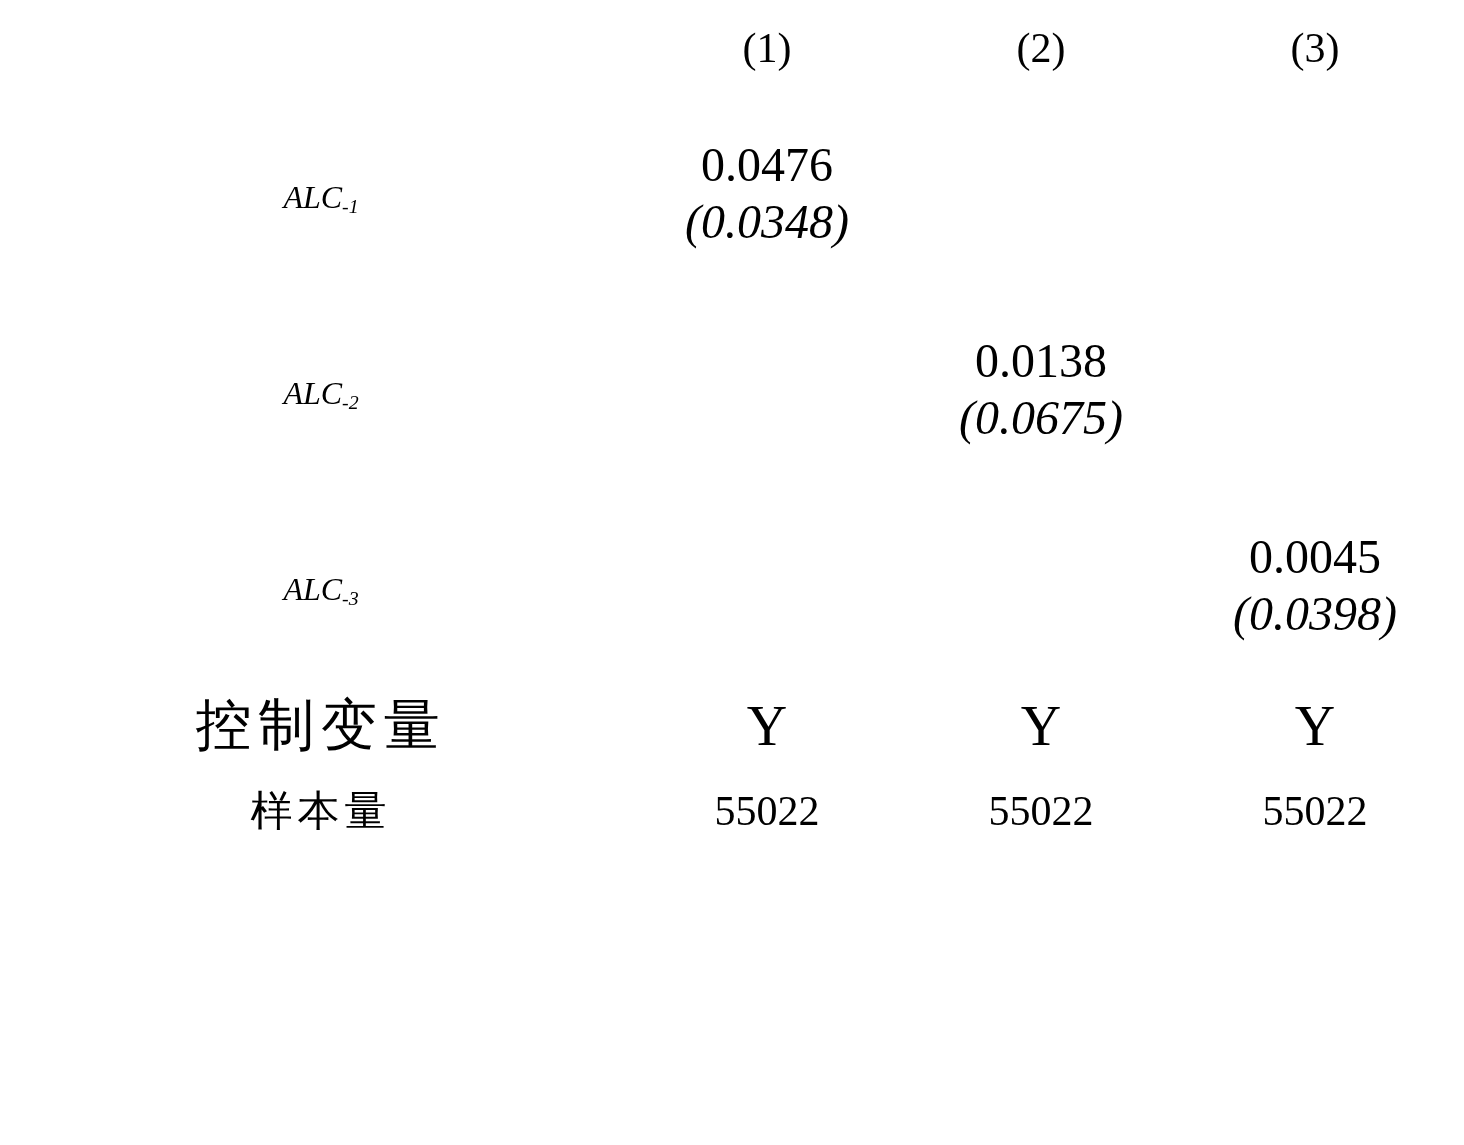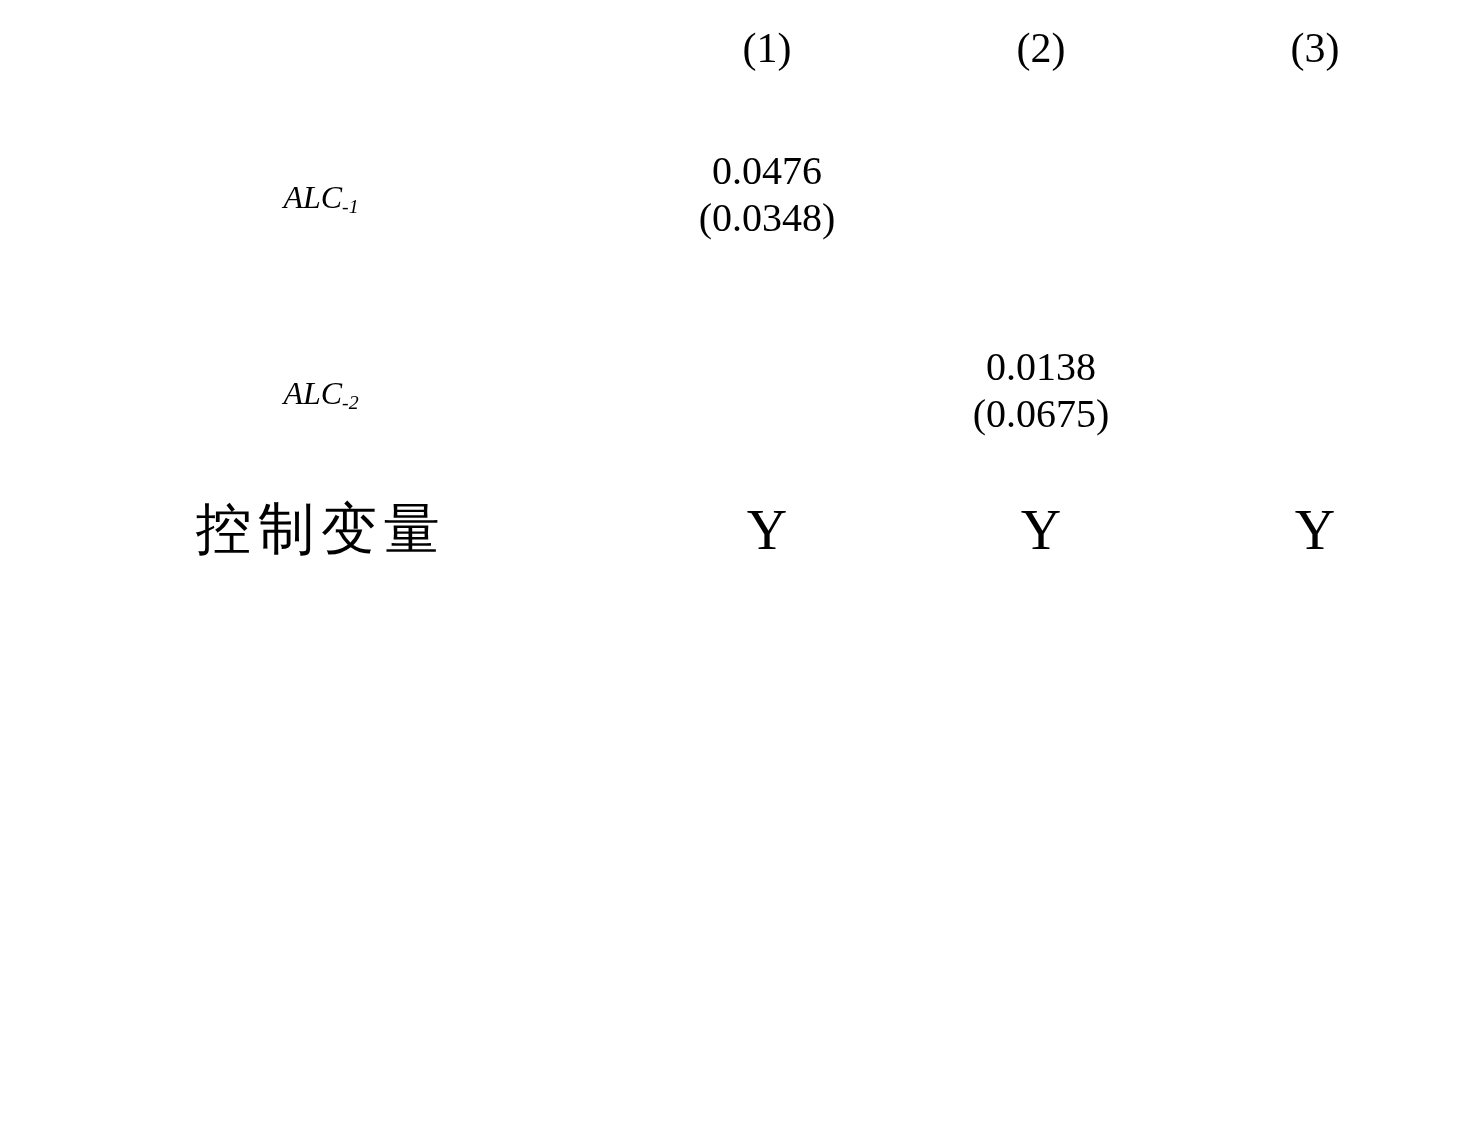--- a/index.html
+++ b/index.html
@@ -53,25 +53,25 @@
     font-size: 32px;
     white-space: nowrap;
   }
   .coef-label sub {
     font-style: italic;
     font-size: 0.62em;
     vertical-align: -0.25em;
   }
   .coef-cell {
     line-height: 1.18;
-    font-size: 40px;
+    font-size: 48px;
     padding: 10px 0 14px 0;
   }
   .coef-cell .est { display: block; }
-  .coef-cell .se  { display: block; }
+  .coef-cell .se  { display: block; font-style: italic; }
   .coef-block { height: 196px; }
 
   .yn-row td {
     height: 84px;
     font-size: 56px;
   }
   .cn-label {
     letter-spacing: 0.12em;
     font-size: 42px;
   }
@@ -133,26 +133,51 @@
         <td class="coef-cell vline-l">
           <span class="est">0.0138</span>
           <span class="se">(0.0675)</span>
         </td>
         <td class="coef-cell vline-l">
           <span class="est"></span>
           <span class="se"></span>
         </td>
       </tr>
 
+      <tr class="row-rule coef-block">
+        <td>
+          <span class="coef-label">
+            <span>ALC</span><sub>-3</sub>
+          </span>
+        </td>
+        <td class="coef-cell vline-l">
+          <span class="est"></span>
+          <span class="se"></span>
+        </td>
+        <td class="coef-cell vline-l">
+          <span class="est"></span>
+          <span class="se"></span>
+        </td>
+        <td class="coef-cell vline-l">
+          <span class="est">0.0045</span>
+          <span class="se">(0.0398)</span>
+        </td>
+      </tr>
 
       <tr class="row-rule yn-row">
         <td class="cn-label">控制变量</td>
         <td class="vline-l">Y</td>
         <td class="vline-l">Y</td>
         <td class="vline-l">Y</td>
       </tr>
 
 
 
+      <tr class="row-rule stat-row">
+        <td class="cn-label">样本量</td>
+        <td class="vline-l">55022</td>
+        <td class="vline-l">55022</td>
+        <td class="vline-l">55022</td>
+      </tr>
 
     </tbody>
   </table>
 </div>
 
 </body></html>

